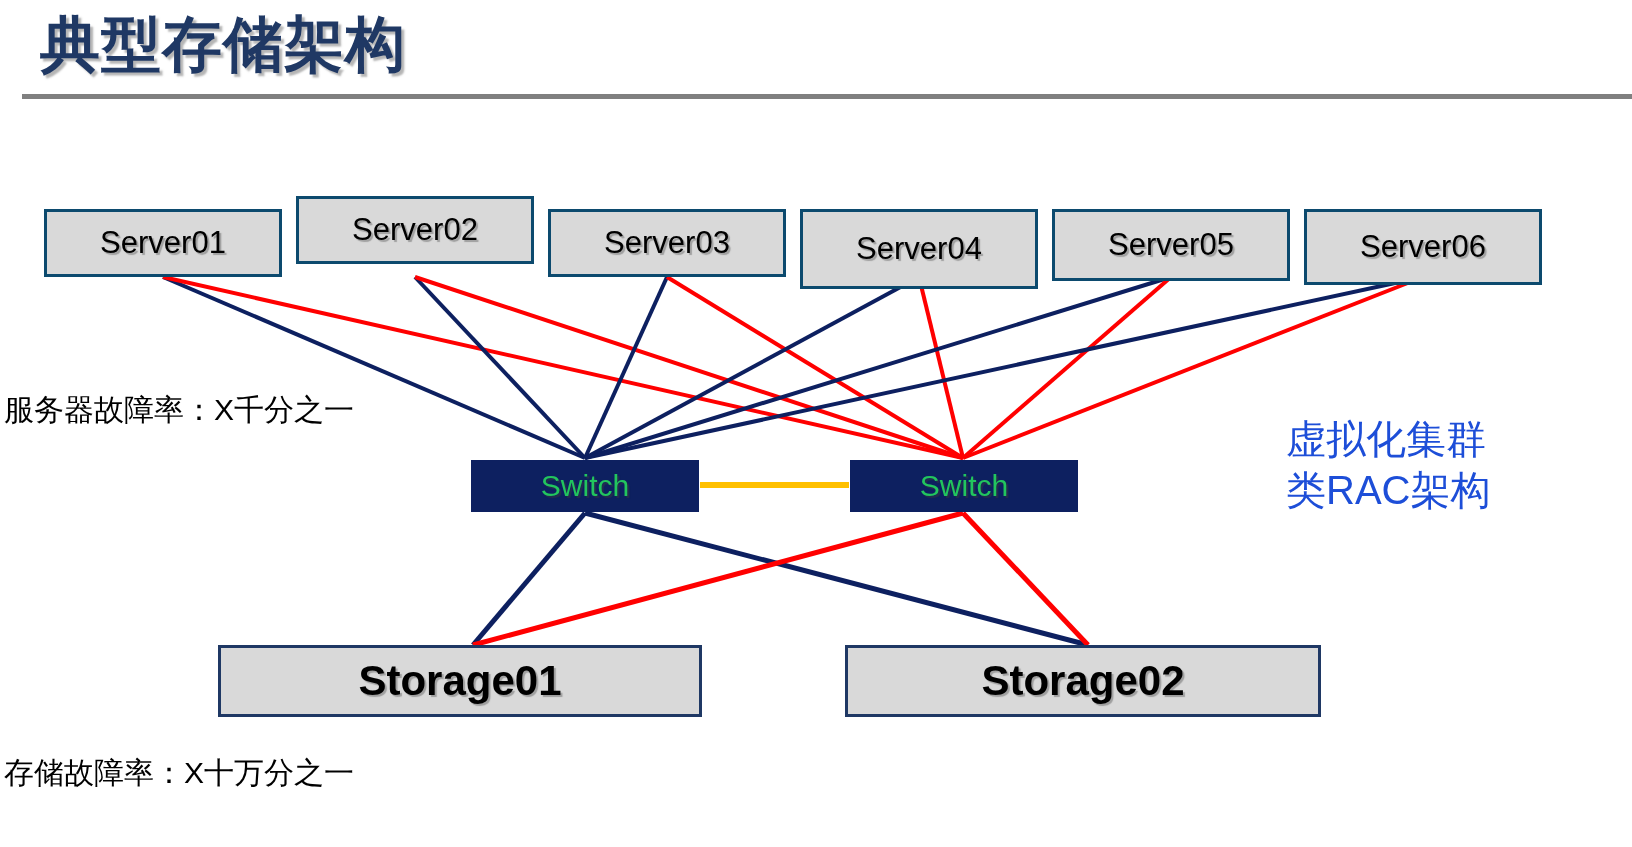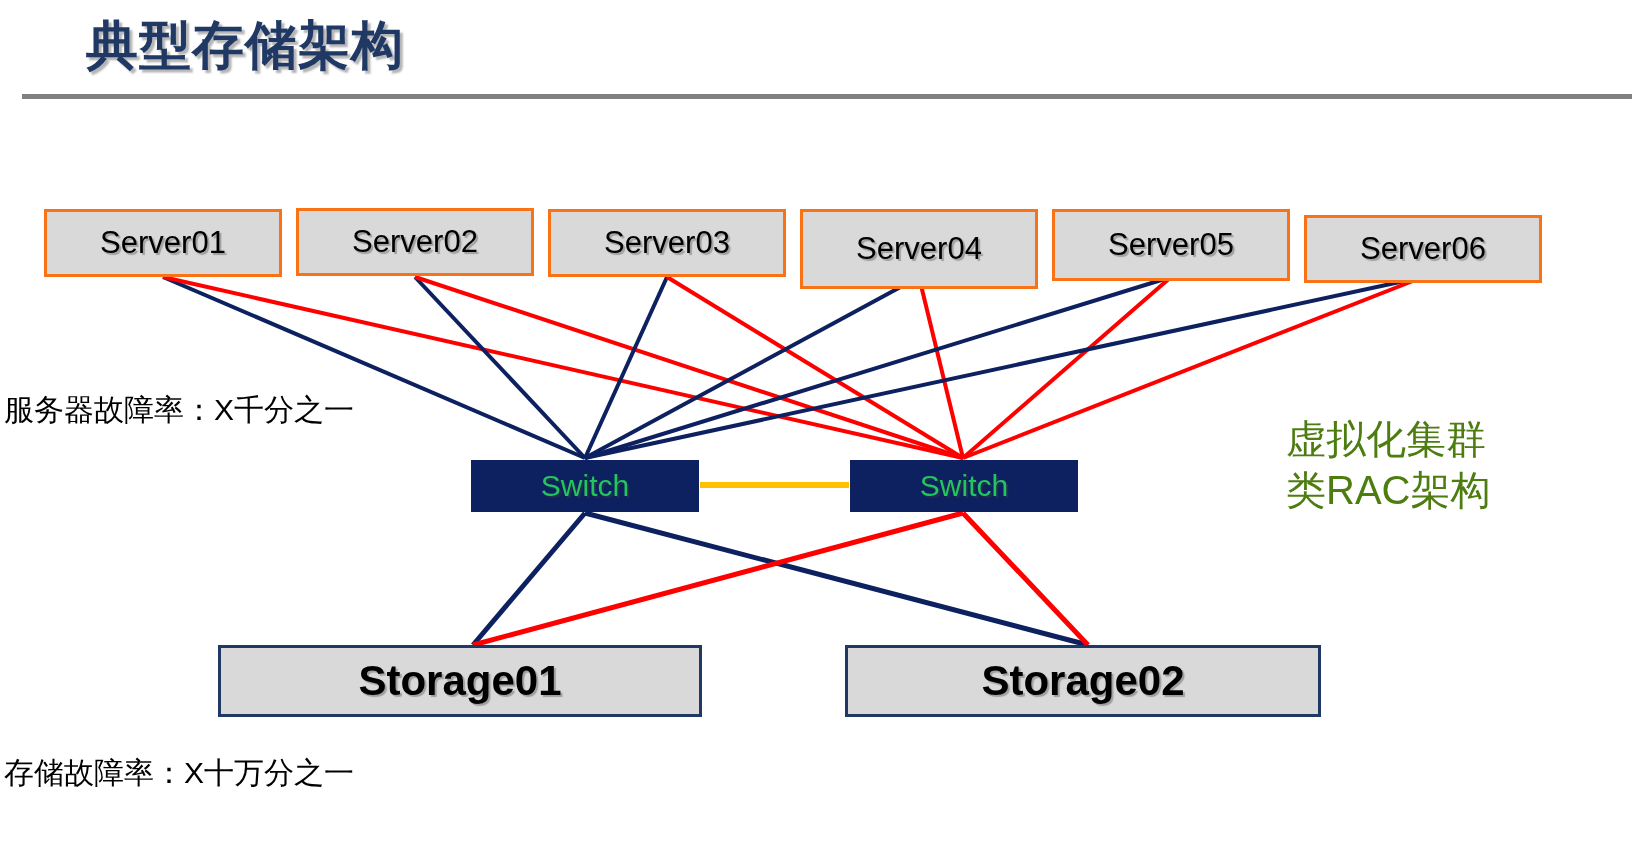--- a/index.html
+++ b/index.html
@@ -16,28 +16,27 @@
     height: 847px;
     background: #ffffff;
     overflow: hidden;
   }
 
   
   #title {
     position: absolute;
     left: 40px;
     top: 2px;
-    font-size: 52px;
+    font-size: 60px;
     line-height: 86px;
     font-weight: 700;
     color: #1F3864;
     letter-spacing: 1px;
     text-shadow: 3px 3px 2px rgba(120,120,120,0.55);
     white-space: nowrap;
-    margin-left: 46px;
   }
   #title-rule {
     position: absolute;
     left: 22px;
     top: 94px;
     width: 1610px;
     height: 5px;
     background: #808080;
   }
 
@@ -54,21 +53,21 @@
   .node {
     position: absolute;
     box-sizing: border-box;
     display: flex;
     align-items: center;
     justify-content: center;
     white-space: nowrap;
   }
   .server {
     background: #D9D9D9;
-    border: 3px solid #f97316;
+    border: 3px solid #0c4a6e;
     font-size: 31px;
     color: #000000;
     text-shadow: 2px 2px 1px rgba(120,120,120,0.6);
   }
   .switch {
     background: #0D2060;
     border: none;
     font-size: 30px;
     color: #22c55e;
     text-shadow: 2px 2px 1px rgba(60,60,60,0.5);
@@ -91,21 +90,21 @@
   }
   #note-server { left: 4px; top: 390px; }
   #note-storage { left: 4px; top: 753px; }
 
   #cluster-note {
     position: absolute;
     left: 1286px;
     top: 414px;
     font-size: 40px;
     line-height: 51px;
-    color: #4d7c0f;
+    color: #1d4ed8;
     white-space: nowrap;
   }
   #cluster-note div { margin: 0; padding: 0; }
 </style>
 </head>
 <body>
 
 <div id="slide">
 
   <div id="title">典型存储架构</div>
@@ -134,33 +133,33 @@
       </g>
     <g id="interconnect-group">
         <line x1="700" y1="485" x2="849" y2="485" stroke="#FFC000" stroke-width="6" stroke-linecap="butt"></line>
       </g>
   </svg>
 
   <div id="server-layer">
       <div class="node server" style="left: 44px; top: 209px; width: 238px; height: 68px;">
         <span>Server01</span>
       </div>
-      <div class="node server" style="left: 296px; top: 208px; width: 238px; height: 68px;">
+      <div class="node server" style="left: 296px; top: 196px; width: 238px; height: 68px;">
         <span>Server02</span>
       </div>
       <div class="node server" style="left: 548px; top: 209px; width: 238px; height: 68px;">
         <span>Server03</span>
       </div>
       <div class="node server" style="left: 800px; top: 209px; width: 238px; height: 80px;">
         <span>Server04</span>
       </div>
       <div class="node server" style="left: 1052px; top: 209px; width: 238px; height: 72px;">
         <span>Server05</span>
       </div>
-      <div class="node server" style="left: 1304px; top: 215px; width: 238px; height: 68px;">
+      <div class="node server" style="left: 1304px; top: 209px; width: 238px; height: 76px;">
         <span>Server06</span>
       </div>
     </div>
   <div id="switch-layer">
       <div class="node switch" style="left: 471px; top: 460px; width: 228px; height: 52px;">
         <span>Switch</span>
       </div>
       <div class="node switch" style="left: 850px; top: 460px; width: 228px; height: 52px;">
         <span>Switch</span>
       </div>

